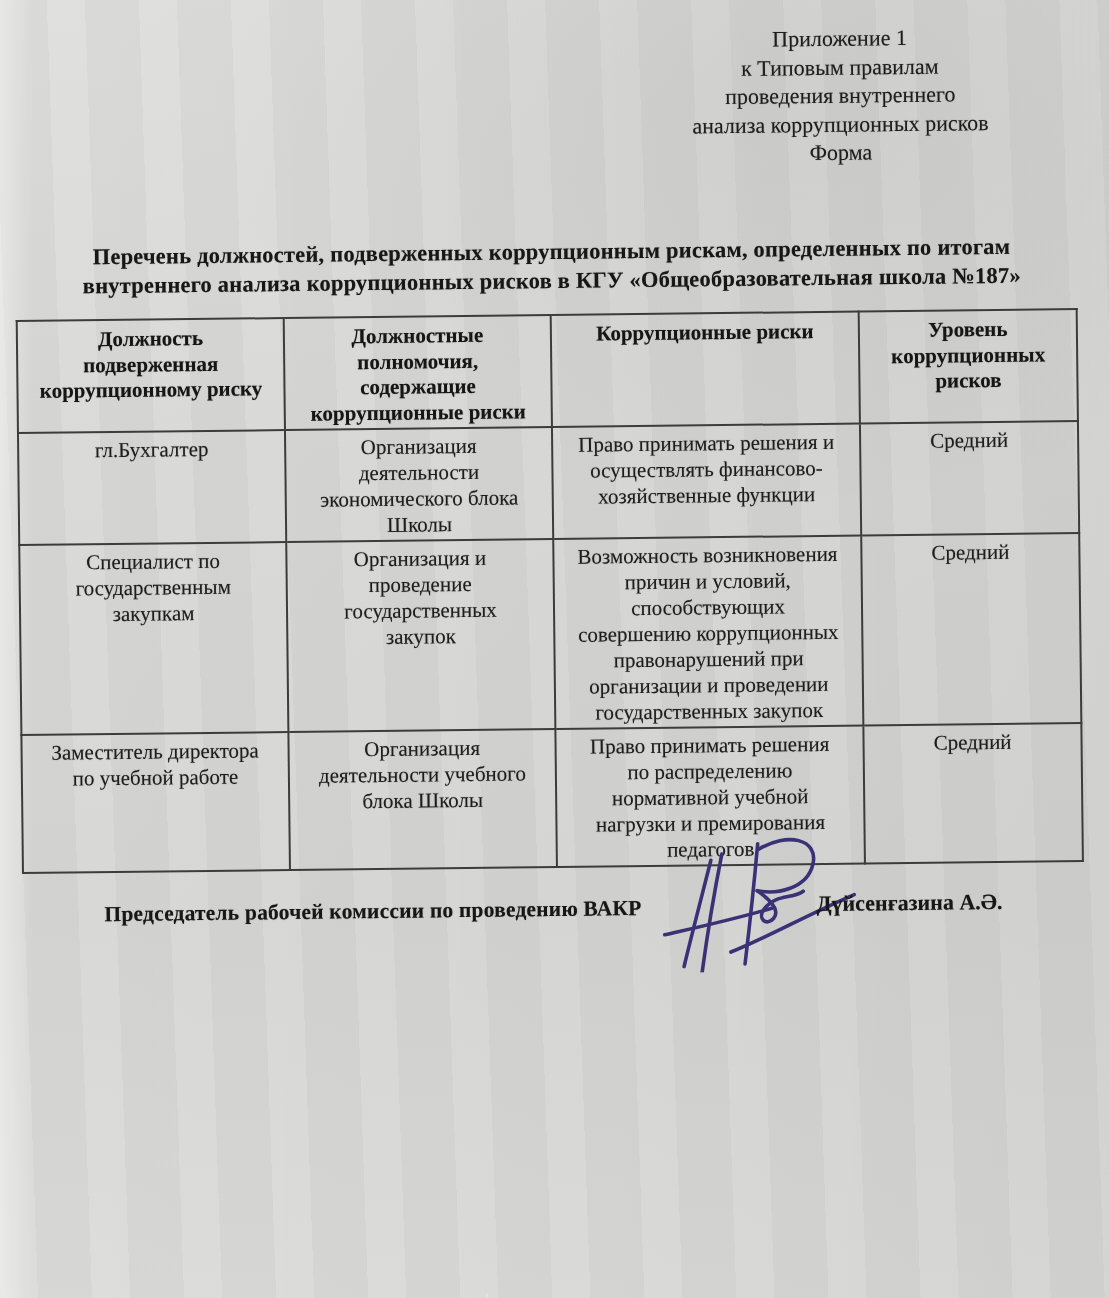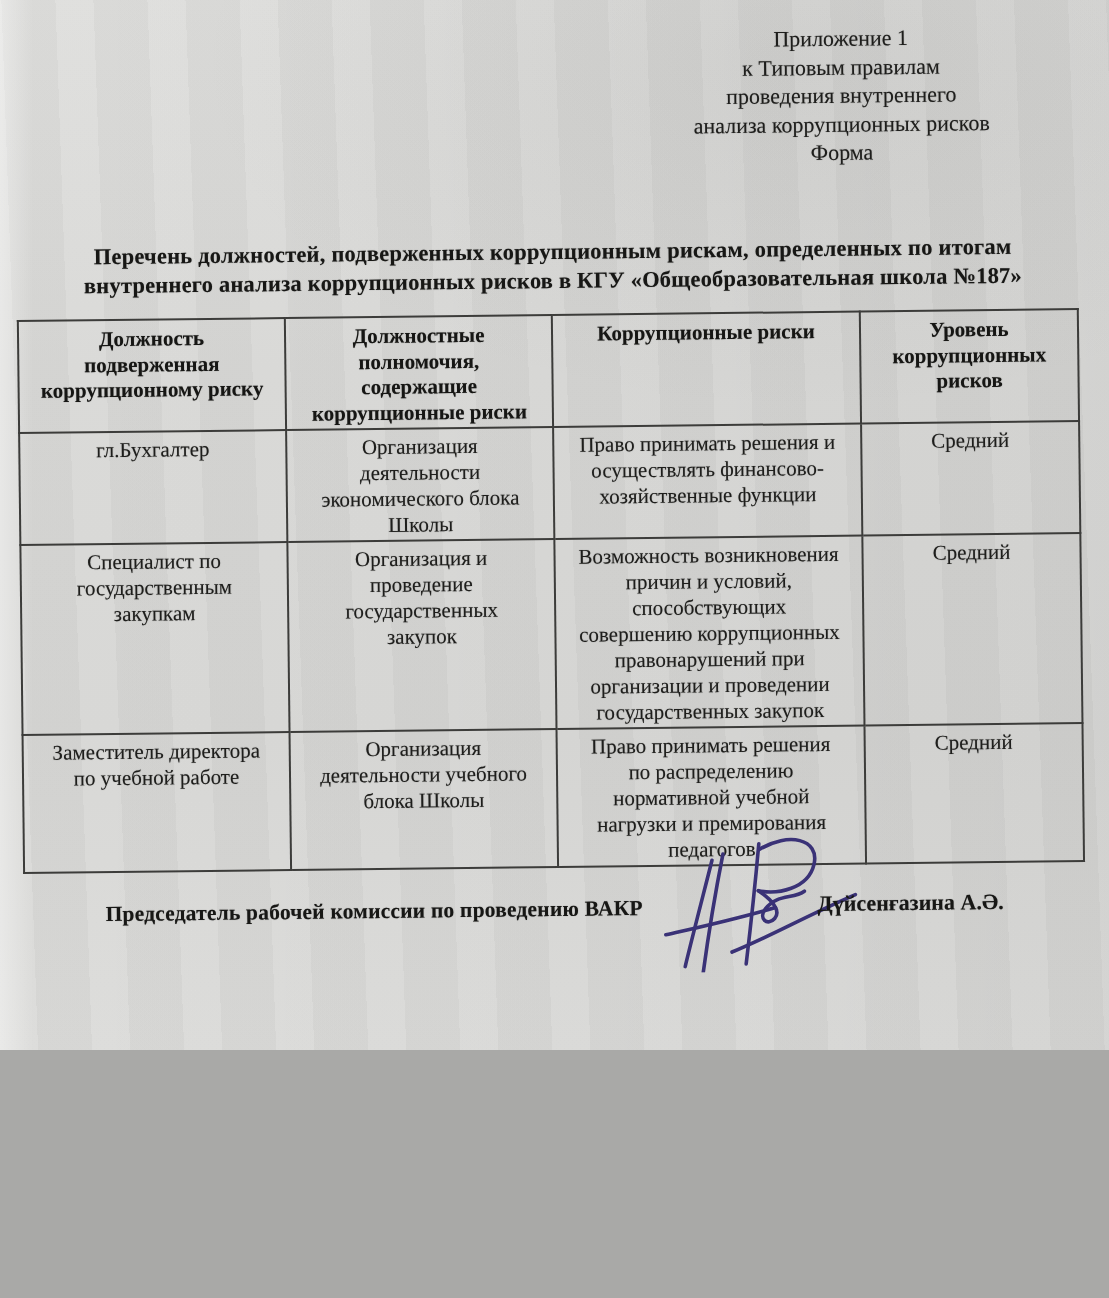--- a/index.html
+++ b/index.html
@@ -1,19 +1,19 @@
 <!DOCTYPE html>
 <html lang="ru"><head>
 <meta charset="utf-8">
 <style>
   * { margin:0; padding:0; box-sizing:border-box; }
   html,body { background:#a9a9a7; }
   .page {
     position:relative;
-    width:1109px; height:1050px;
+    width:1109px; height:1298px;
     overflow:hidden;
     font-family:"Liberation Serif","DejaVu Serif",serif;
     color:#1e1e1c;
     background:
       radial-gradient(90% 55% at 72% 6%, rgba(110,110,108,0.10), transparent 60%),
       linear-gradient(90deg, rgba(255,255,255,0.38) 0%, rgba(255,255,255,0) 3%, rgba(0,0,0,0.015) 55%, rgba(0,0,0,0.035) 100%),
       repeating-linear-gradient(88deg, rgba(255,255,255,0.05) 0 38px, rgba(96,96,94,0.035) 38px 92px),
       linear-gradient(180deg, #dededc 0%, #d8d8d6 35%, #d6d6d4 70%, #dbdbd9 100%);
     padding-left: 32px;
   }

